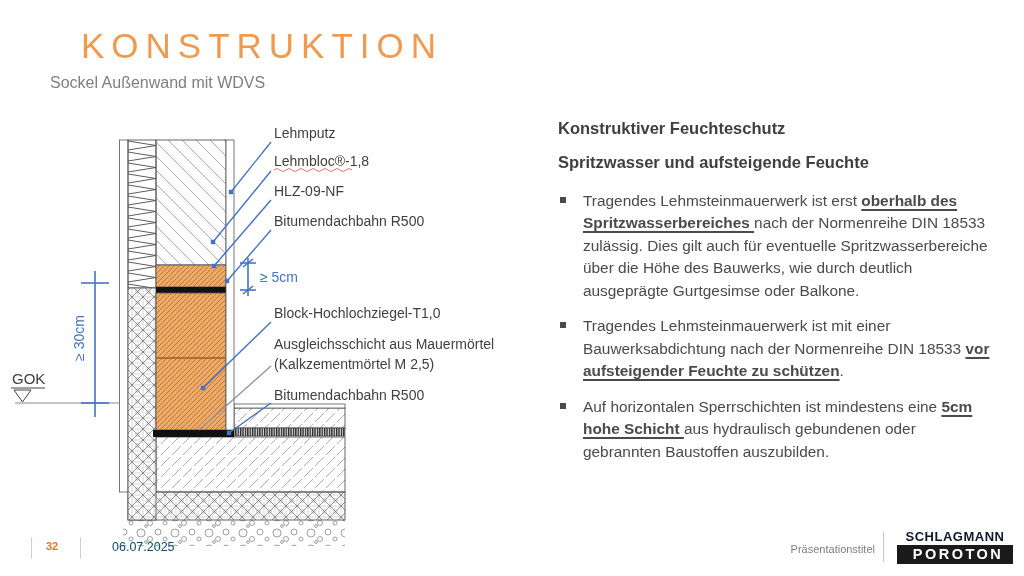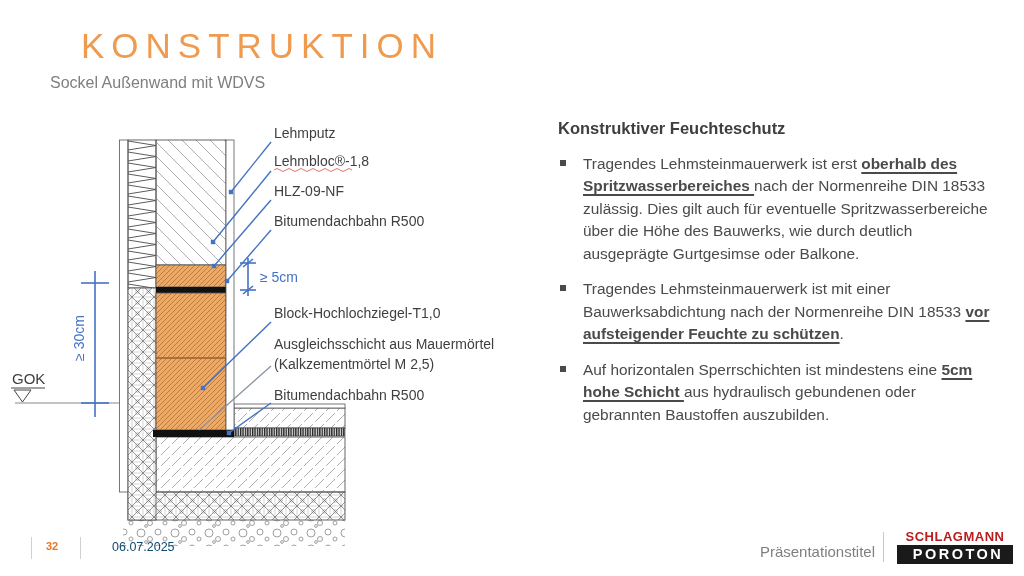--- a/index.html
+++ b/index.html
@@ -30,24 +30,24 @@
     flex:0 0 auto;width:6px;height:6px;background:#4a4a4a;margin:7px 17px 0 2px;
   }
   .bullet-text{font-size:15.4px;line-height:1.46;}
   .bullet-text .bold{font-weight:bold;}
   .bullet-text .ul{text-decoration:underline;text-decoration-thickness:1.5px;text-underline-offset:3px;}
   
   .footer-edge{position:absolute;left:31px;top:537px;width:1px;height:22px;background:#d0d0d0;}
   .page-number{position:absolute;left:46px;top:540px;font-size:11px;font-weight:bold;color:#E87722;}
   .footer-div1{position:absolute;left:80px;top:537px;width:1px;height:22px;background:#d0d0d0;}
   .footer-date{position:absolute;left:112px;top:540px;font-size:12.5px;color:#0c4a6e;}
-  .footer-title{position:absolute;right:149px;top:543px;font-size:15px;color:#7f7f7f;}
+  .footer-title{position:absolute;right:149px;top:543px;font-size:11px;color:#7f7f7f;}
   .footer-div2{position:absolute;left:883px;top:532px;width:1px;height:30px;background:#c9c9c9;}
   .logo{position:absolute;left:897px;top:529px;width:116px;text-align:center;}
-  .logo-top{font-size:13px;font-weight:bold;color:#b91c1c;letter-spacing:0.5px;white-space:nowrap;}
+  .logo-top{font-size:13px;font-weight:bold;color:#0f172a;letter-spacing:0.5px;white-space:nowrap;}
   .logo-bar{margin-top:1px;background:#1a1a1a;color:#ffffff;font-size:14.5px;font-weight:bold;
     letter-spacing:2.5px;padding:1px 0 2px 6px;white-space:nowrap;}
 </style>
 </head>
 <body>
 
 <div class="slide">
 
   <div class="title">KONSTRUKTION</div>
   <div class="subtitle">Sockel Außenwand mit WDVS</div>
@@ -175,20 +175,21 @@
     <text class="dlabel" x="274" y="196">HLZ-09-NF</text>
     <text class="dlabel" x="274" y="226">Bitumendachbahn R500</text>
     <text class="dlabel" x="274" y="318">Block-Hochlochziegel-T1,0</text>
     <text class="dlabel" x="274" y="349">Ausgleichsschicht aus Mauermörtel</text>
     <text class="dlabel" x="274" y="369">(Kalkzementmörtel M 2,5)</text>
     <text class="dlabel" x="274" y="400">Bitumendachbahn R500</text>
   </svg>
 
   <div class="content">
     <p class="h1">Konstruktiver Feuchteschutz</p>
+    <p class="h2">Spritzwasser und aufsteigende Feuchte</p>
 
     <div class="bullet-row">
       <span class="bullet-marker"></span>
       <div class="bullet-text"><span>Tragendes Lehmsteinmauerwerk ist erst </span><span class="bold ul">oberhalb des Spritzwasserbereiches </span><span>nach der Normenreihe DIN 18533 zulässig. Dies gilt auch für eventuelle Spritzwasserbereiche über die Höhe des Bauwerks, wie durch deutlich ausgeprägte Gurtgesimse oder Balkone.</span></div>
     </div>
     <div class="bullet-row">
       <span class="bullet-marker"></span>
       <div class="bullet-text"><span>Tragendes Lehmsteinmauerwerk ist mit einer Bauwerksabdichtung nach der Normenreihe DIN 18533 </span><span class="bold ul">vor aufsteigender Feuchte zu schützen</span><span>.</span></div>
     </div>
     <div class="bullet-row">

